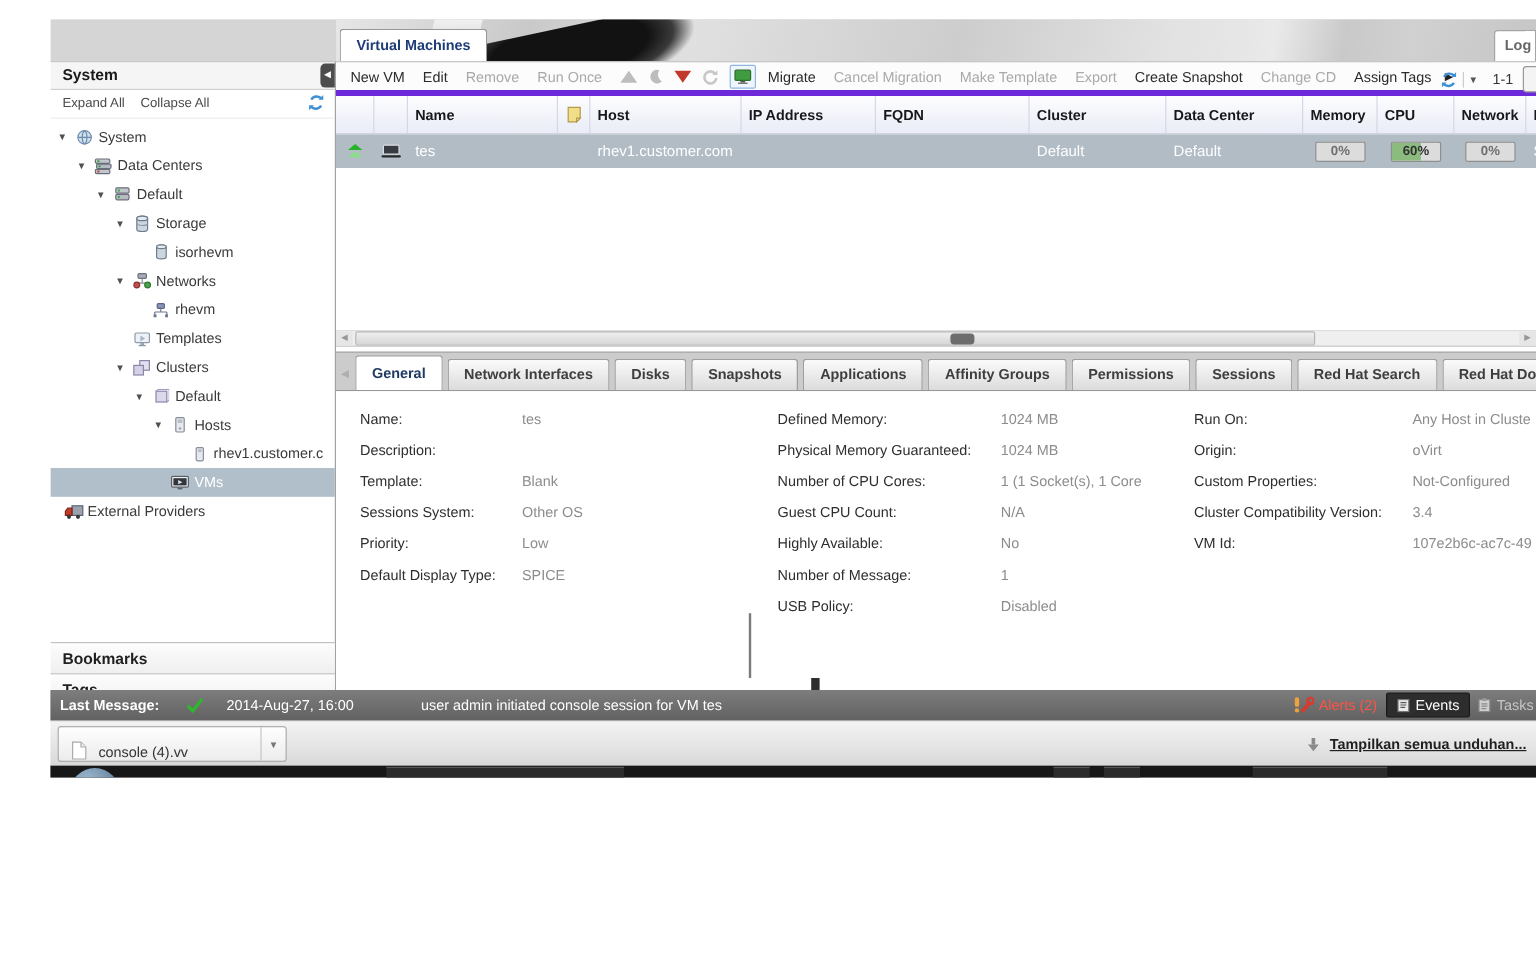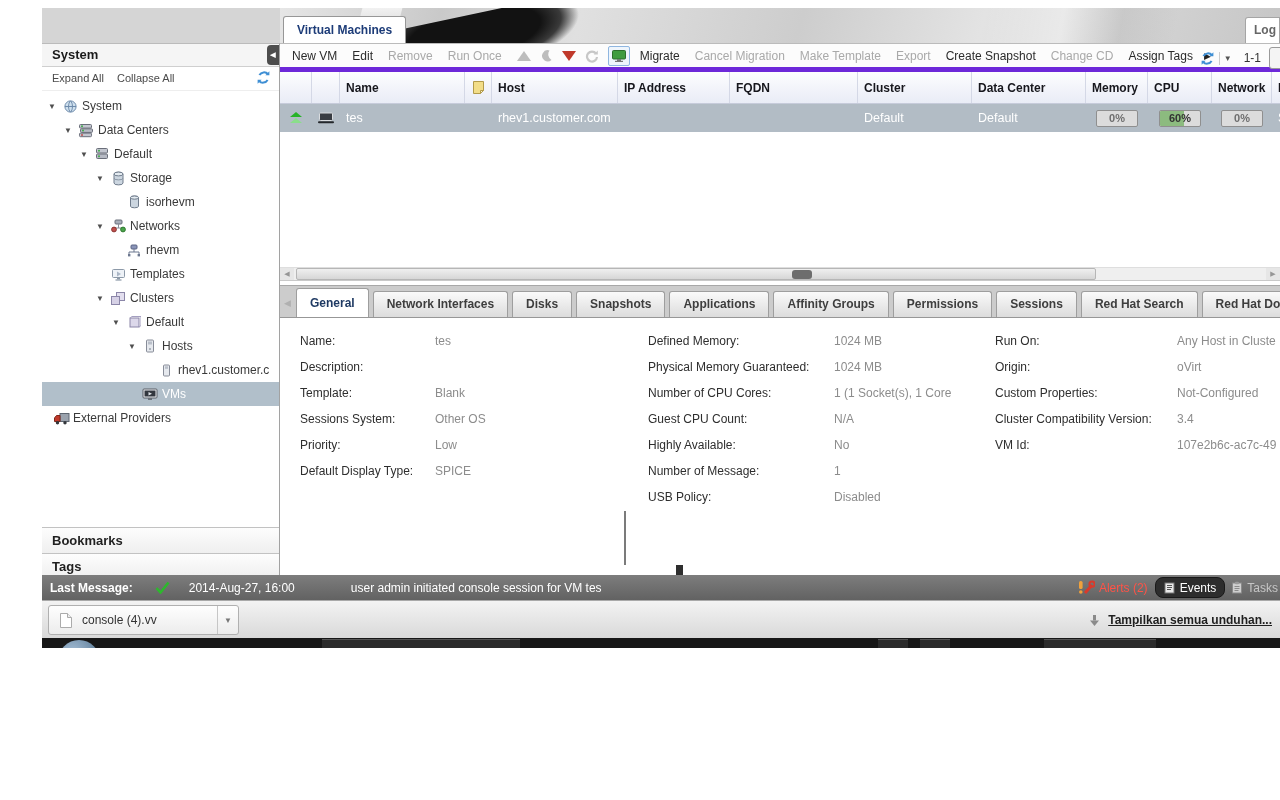--- a/index.html
+++ b/index.html
@@ -1,19 +1,19 @@
 <!DOCTYPE html>
 <html><head>
 <meta charset="utf-8">
 <style>
   *{box-sizing:border-box;margin:0;padding:0}
   html,body{background:#fff}
   .page{position:relative;width:1280px;height:800px;background:#fff;overflow:hidden;
         font-family:"Liberation Sans",sans-serif;color:#333}
-  .app{position:absolute;left:42px;top:8px;width:1238px;height:696px;overflow:hidden}
+  .app{position:absolute;left:42px;top:16px;width:1238px;height:696px;overflow:hidden}
 
   
   .banner{position:absolute;left:0;top:0;right:0;height:35px;background:#d5d5d5;overflow:hidden}
   .photo{position:absolute;left:238px;top:0;right:0;bottom:0;
     background:linear-gradient(105deg,#e6e6e6 0%,#c9c9c9 16%,#e0e0e0 30%,#cdcdcd 52%,#e3e3e3 70%,#c6c6c6 100%)}
   .glass{position:absolute;left:78px;top:0;width:40px;height:35px;opacity:.85;
     background:linear-gradient(#f6f6f6,#c9c9c9);transform:skewX(-14deg)}
   .swoosh{position:absolute;left:108px;top:4px;width:196px;height:60px;transform:rotate(-12deg);
     background:radial-gradient(ellipse at 45% 32%,#121212 0 44%,#3a3a3a 58%,rgba(70,70,70,0) 70%)}
   .ray{position:absolute;right:0;top:0;width:420px;height:35px;opacity:.5;
@@ -110,32 +110,32 @@
   
   .status{position:absolute;left:42px;top:575px;width:1238px;height:25px;color:#fff;font-size:12px;
     background:linear-gradient(#7d7d7d,#626262);display:flex;align-items:center;overflow:hidden}
   .lm{font-weight:bold;margin-left:8px}
   .st-check{margin-left:22px;flex:none;display:inline-flex}
   .st-ts{margin-left:19px}
   .st-msg{margin-left:56px}
   .st-right{position:absolute;right:0;top:0;height:25px;display:flex;align-items:center}
   .alerts{display:flex;align-items:center;color:#ff5347;font-size:12px;margin-right:7px}
   .alerts svg{margin-right:4px}
-  .events-btn{height:21px;background:#2d2d2d;border:1px solid #191919;border-radius:8px;display:flex;align-items:center;
+  .events-btn{height:21px;background:#2d2d2d;border:1px solid #191919;border-radius:2px;display:flex;align-items:center;
     padding:0 8px;color:#fff;margin-right:6px}
   .events-btn svg{margin-right:5px}
   .tasks{display:flex;align-items:center;color:#c6c6c6;margin-right:2px}
   .tasks svg{margin-right:4px}
 
   
   .dlbar{position:absolute;left:42px;top:600px;width:1238px;height:38px;
     background:linear-gradient(#f3f3f3,#d9d9d9);border-top:1px solid #a9a9a9}
   .chip{position:absolute;left:6px;top:4px;height:30px;display:flex;align-items:stretch;border:1px solid #b0b0b0;
     border-radius:3px;background:linear-gradient(#fefefe,#ececec)}
-  .chip-main{display:flex;align-items:center;padding:0 16px 0 10px;width:168px;font-size:12px;color:#333}
+  .chip-main{display:flex;align-items:flex-end;padding:0 16px 0 10px;width:168px;font-size:12px;color:#333}
   .chip-main svg{margin-right:9px;flex:none}
   .chip-caret{width:21px;border-left:1px solid #c6c6c6;display:flex;align-items:center;justify-content:center;
     color:#777;font-size:8px}
   .chip-caret::before{content:"▼"}
   .dl-right{position:absolute;right:8px;top:0;height:38px;display:flex;align-items:center}
   .show-all{font-size:12px;color:#1f1f1f;text-decoration:underline;margin-left:7px;font-weight:bold}
 
   
   .darkstrip{position:absolute;left:42px;top:638px;width:1238px;height:10px;background:#171717;overflow:hidden}
   .orb{position:absolute;left:16px;top:2px;width:42px;height:42px;border-radius:50%;

